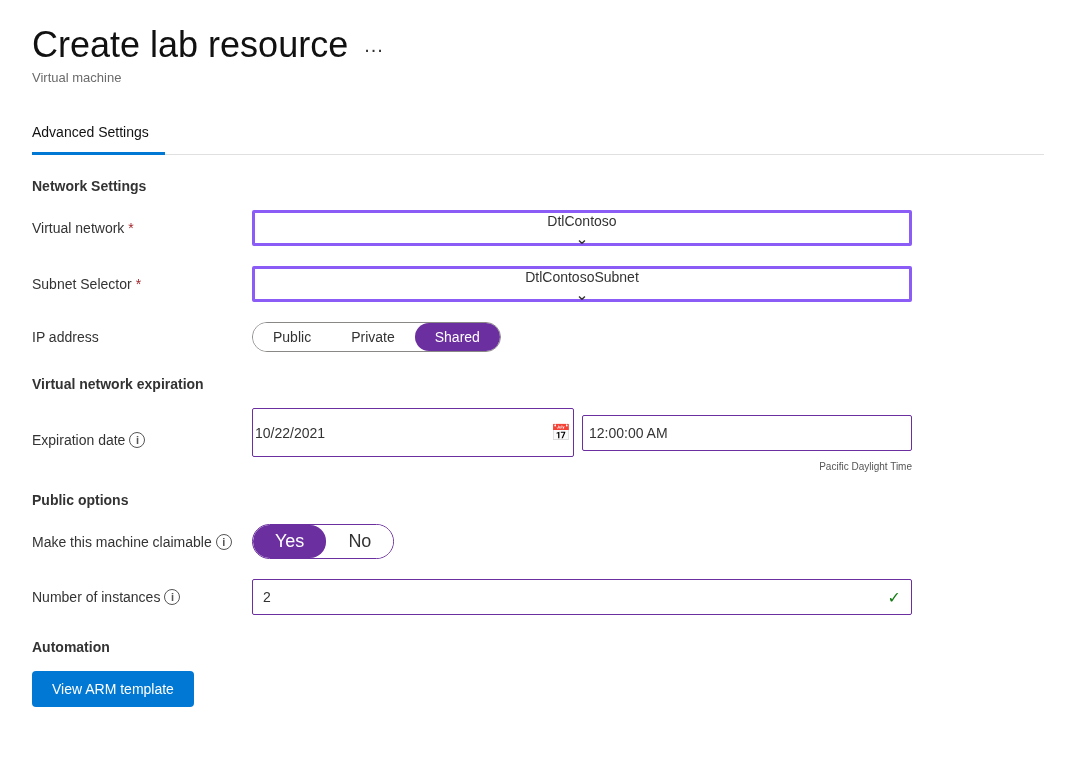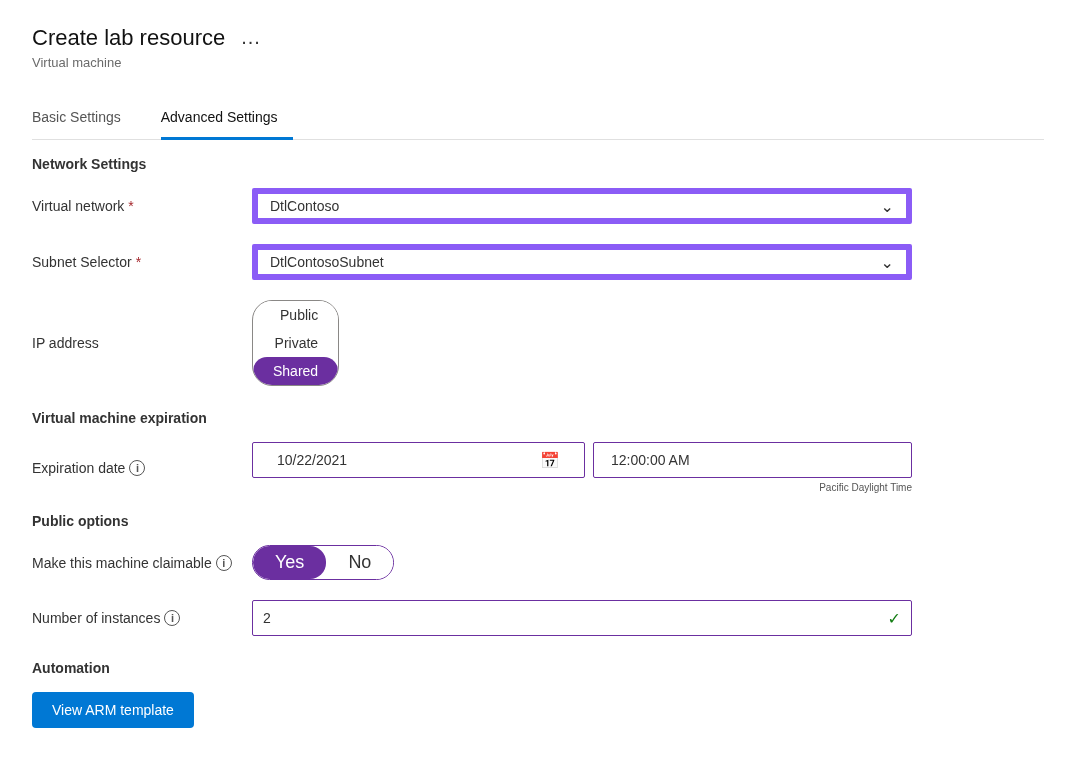--- a/index.html
+++ b/index.html
@@ -6,21 +6,21 @@
     body {
       font-family: 'Segoe UI', -apple-system, BlinkMacSystemFont, sans-serif;
       background: #ffffff;
       color: #333;
       padding: 24px 32px;
       font-size: 14px;
       max-width: 1076px;
     }
 
     .page-title {
-      font-size: 22px;
+      font-size: 36px;
       font-weight: 300;
       color: #111;
       display: flex;
       align-items: center;
       gap: 12px;
     }
 
     .page-subtitle {
       font-size: 13px;
       color: #6b6b6b;
@@ -63,21 +63,21 @@
       font-weight: 400;
       color: #111;
       border-bottom: 3px solid #0078d4;
     }
 
     .tab.inactive {
       color: #555;
     }
 
     .content-area {
-      margin-top: 16px;
+      margin-top: 23px;
     }
 
     .section-title {
       font-size: 14px;
       font-weight: 600;
       color: #333;
       margin-bottom: 16px;
     }
 
     .form-row {
@@ -116,43 +116,43 @@
     }
 
     .form-control-area {
       flex: 1;
     }
 
     .select-dropdown {
       width: 100%;
       max-width: 660px;
       height: 36px;
-      border: 6px solid #8b5cf6;
+      border: 3px solid #8b5cf6;
       border-radius: 2px;
       background: #fff;
       display: flex;
       align-items: center;
       justify-content: space-between;
       padding: 0 12px;
       cursor: pointer;
+      flex-direction: column;
     }
 
     .select-dropdown .chevron {
       font-size: 16px;
       color: #333;
     }
 
     .ip-toggle {
       display: flex;
-      align-items: flex-end;
+      align-items: flex-start;
       border: 1.5px solid #8a8886;
       border-radius: 20px;
       overflow: hidden;
       width: fit-content;
-      flex-direction: column;
     }
 
     .ip-option {
       padding: 6px 20px;
       cursor: pointer;
       font-size: 14px;
       color: #333;
       background: #fff;
     }
 
@@ -167,22 +167,22 @@
       gap: 8px;
       align-items: center;
       max-width: 660px;
     }
 
     .date-field {
       display: flex;
       align-items: center;
       border: 1.5px solid #6b2fa0;
       border-radius: 2px;
-      height: 36px;
-      padding: 0 24px;
+      height: 49px;
+      padding: 0 2px;
       flex: 1;
       gap: 24px;
     }
 
     .date-field input {
       border: none;
       outline: none;
       font-size: 14px;
       color: #333;
       flex: 1;
@@ -193,21 +193,21 @@
       cursor: pointer;
       font-size: 16px;
     }
 
     .time-field {
       display: flex;
       align-items: center;
       border: 1.5px solid #6b2fa0;
       border-radius: 2px;
       height: 36px;
-      padding: 0 17px;
+      padding: 0 6px;
       flex: 1;
     }
 
     .time-field input {
       border: none;
       outline: none;
       font-size: 14px;
       color: #333;
       width: 100%;
     }
@@ -292,21 +292,20 @@
 
 <div>
   <div style="display:flex; align-items:center; gap:10px;">
     <h1 class="page-title">Create lab resource</h1>
     <button class="ellipsis-btn">...</button>
   </div>
   <p class="page-subtitle">Virtual machine</p>
 </div>
 
 <div class="tabs-container">
-  <button class="tab inactive">Basic Settings</button>
   <button class="tab active">Advanced Settings</button>
 </div>
 
 <div class="content-area">
 
   <div class="section-gap">
     <div class="section-title">Network Settings</div>
 
     <div class="form-row">
       <div class="form-label">
@@ -342,21 +341,21 @@
         <div class="ip-toggle">
           <div class="ip-option">Public</div>
           <div class="ip-option">Private</div>
           <div class="ip-option selected">Shared</div>
         </div>
       </div>
     </div>
   </div>
 
   <div class="section-gap vm-expiration-section">
-    <div class="section-title">Virtual machine expiration</div>
+    <div class="section-title">Virtual network expiration</div>
 
     <div class="form-row">
       <div class="form-label">
         <span>Expiration date</span>
         <span class="info-icon">i</span>
       </div>
       <div class="form-control-area">
         <div class="date-time-row">
           <div class="date-field">
             <input type="text" value="10/22/2021" style="">

